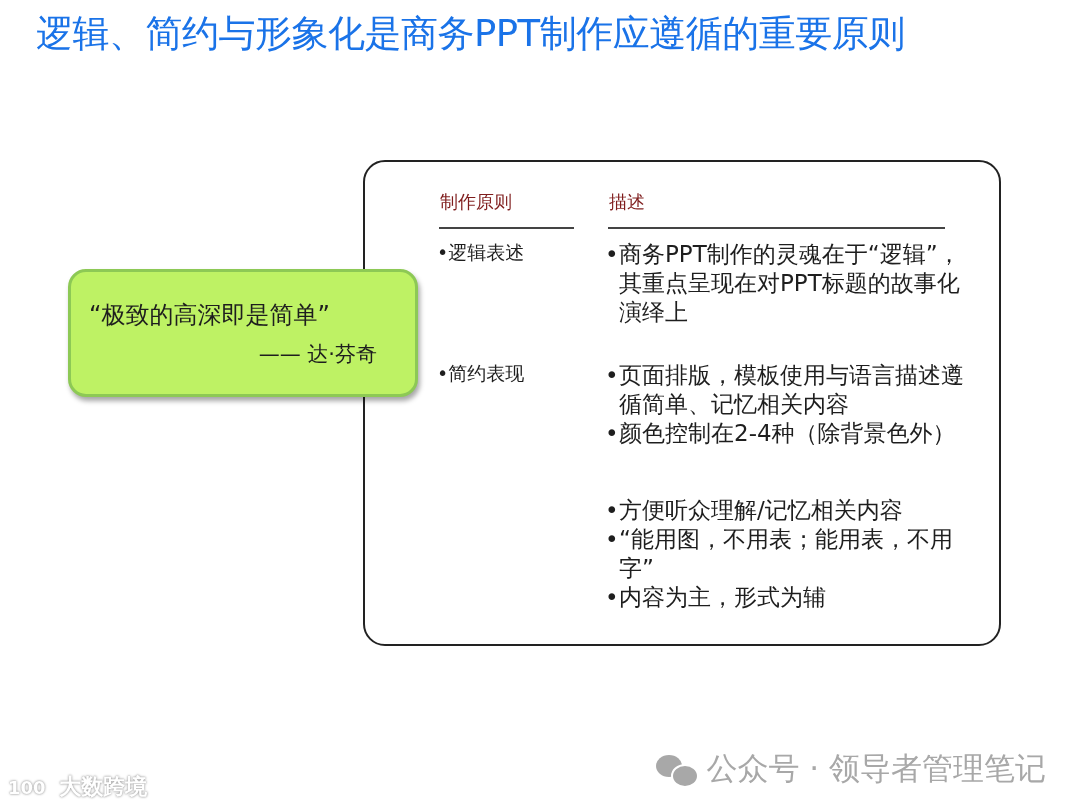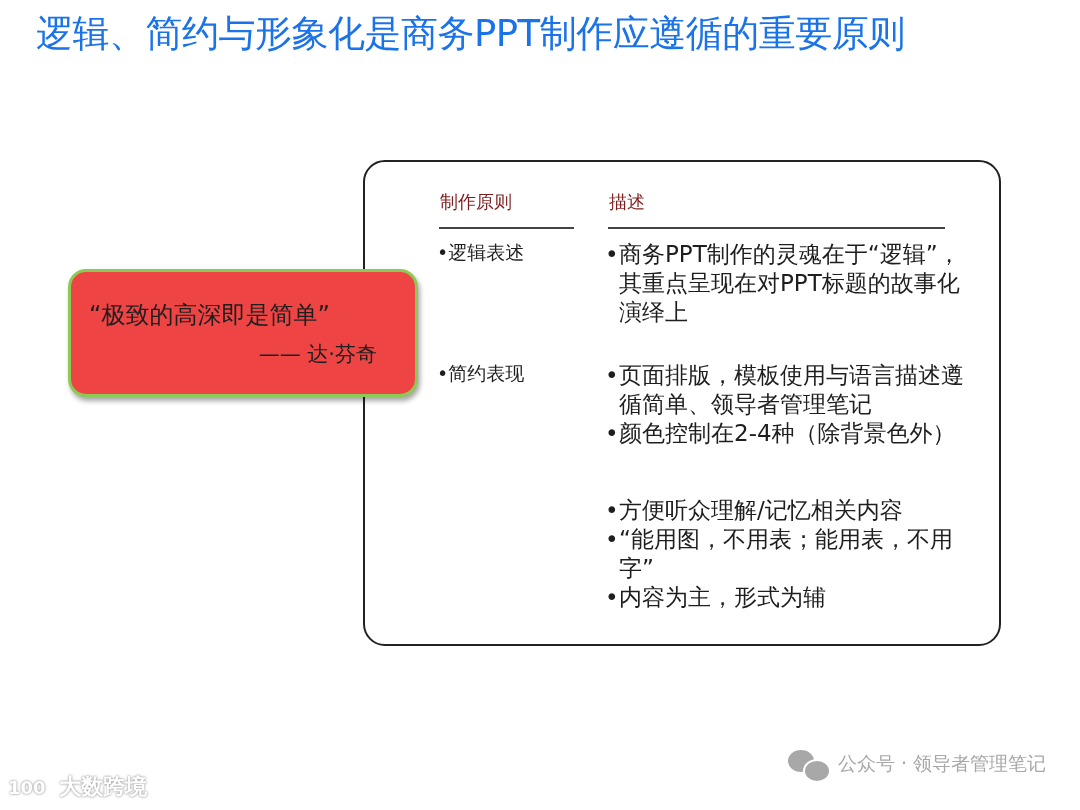--- a/index.html
+++ b/index.html
@@ -41,21 +41,21 @@
     }
     .quote-box {
       position: absolute;
       left: 68px;
       top: 269px;
       width: 350px;
       height: 128px;
       border: 3px solid #8dc955;
       border-radius: 18px;
       box-sizing: border-box;
-      background: #ef4444;
+      background: #bef264;
       box-shadow: 2px 4px 5px rgba(0,0,0,0.35);
       z-index: 2;
     }
     .quote-text {
       position: absolute;
       left: 18px;
       top: 27px;
       font-size: 24px;
       color: #1e1e1e;
       white-space: nowrap;
@@ -100,21 +100,21 @@
     }
     .bullet {
       position: absolute;
       left: 0;
       top: 0;
     }
     .footer-right {
       position: absolute;
       right: 34px;
       top: 748px;
-      font-size: 19px;
+      font-size: 31px;
       color: #a8a8a8;
       white-space: nowrap;
       display: flex;
       align-items: center;
       gap: 8px;
     }
     .wechat-icon {
       width: 42px;
       height: 32px;
       position: relative;
@@ -170,21 +170,21 @@
     <div class="desc-item">
       <span class="bullet">•</span>
       <span>商务PPT制作的灵魂在于“逻辑”，其重点呈现在对PPT标题的故事化演绎上</span>
     </div>
   </div>
 
   <div class="principle" style="top:361px;">•简约表现</div>
   <div class="desc" style="top:361px;">
     <div class="desc-item">
       <span class="bullet">•</span>
-      <span>页面排版，模板使用与语言描述遵循简单、领导者管理笔记</span>
+      <span>页面排版，模板使用与语言描述遵循简单、记忆相关内容</span>
     </div>
     <div class="desc-item">
       <span class="bullet">•</span>
       <span>颜色控制在2-4种（除背景色外）</span>
     </div>
   </div>
 
   <div class="desc" style="top:496px;">
     <div class="desc-item">
       <span class="bullet">•</span>

